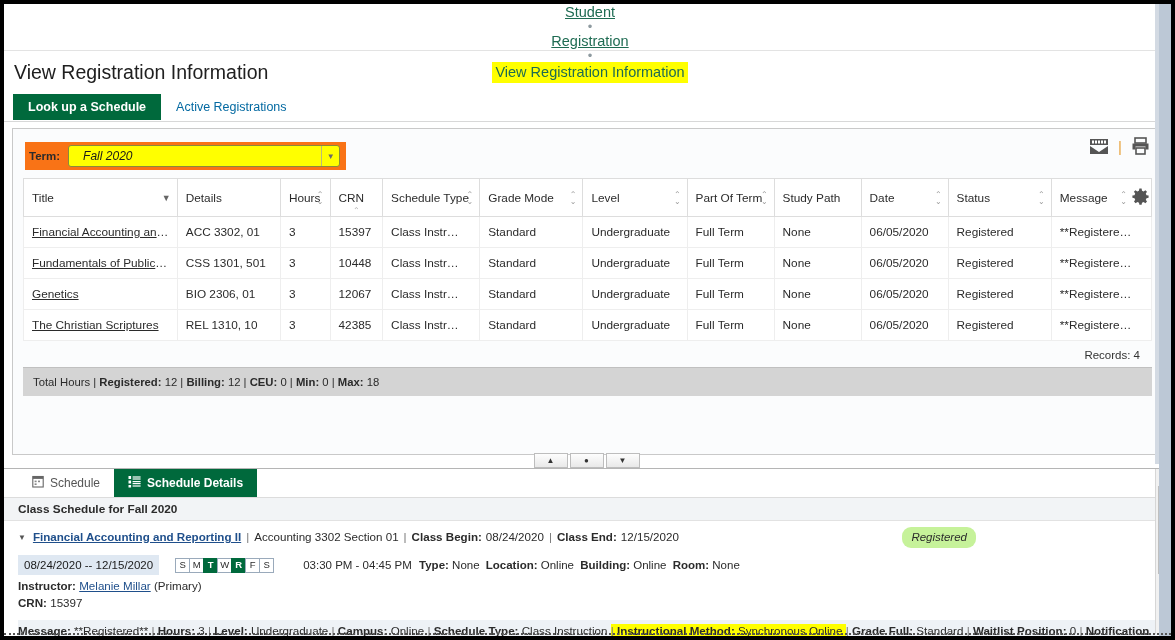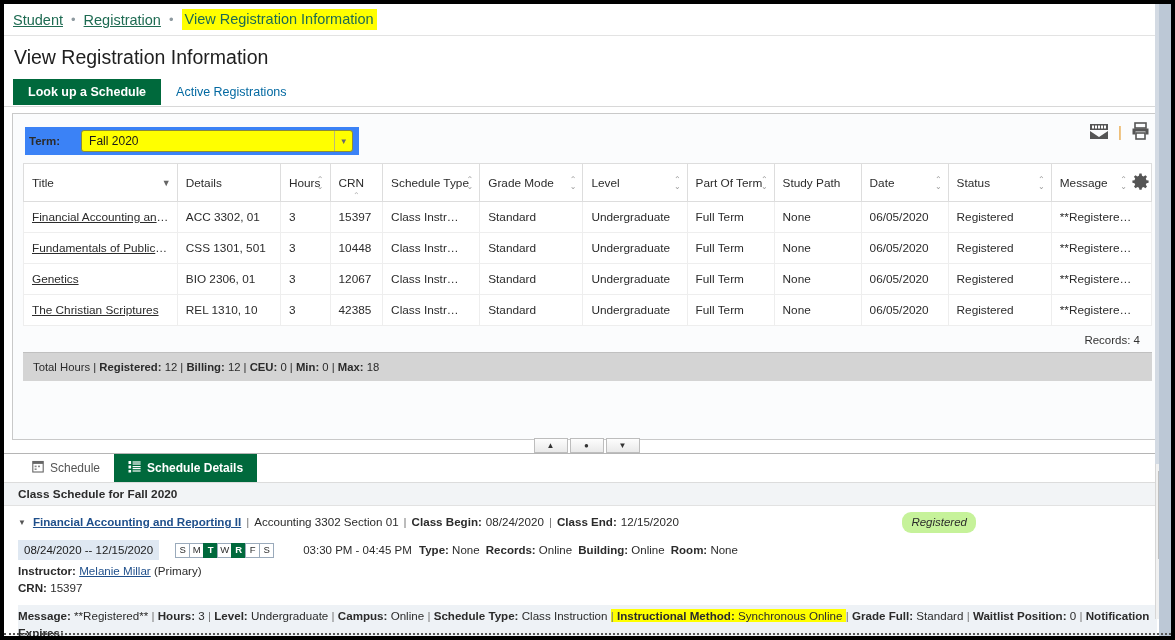--- a/index.html
+++ b/index.html
@@ -13,27 +13,28 @@
   .browser {
     position: absolute;
     left: 4px; top: 4px;
     width: 1167px; height: 632px;
     background: #ffffff;
     overflow: hidden;
   }
 
   
   .breadcrumb {
-    height: 32px;
+    height: 47px;
     display: flex;
     align-items: center;
     padding: 0 4px 0 9px;
     background: #ffffff;
     border-bottom: 1px solid #e3e3e3;
     font-size: 14.5px;
+    flex-direction: column;
   }
   .bc-link {
     color: #1e6b52;
     text-decoration: underline;
     cursor: pointer;
     font-size: 14.5px;
   }
   .bc-current {
     color: #1e6b52;
     background: #ffff00;
@@ -98,44 +99,44 @@
     padding: 7px 10px 0 10px;
   }
   .panel-title {
     font-size: 11.5px;
     font-weight: bold;
     color: #2b2b2b;
   }
   .term-row {
     display: inline-flex;
     align-items: center;
-    background: #3b82f6;
+    background: #f97316;
     padding: 3px 6px 3px 4px;
     margin: 6px 0 0 2px;
-    gap: 13px;
   }
   .term-label {
     font-size: 11.5px;
     font-weight: bold;
     color: #2b2b2b;
     margin-right: 8px;
   }
   .term-select {
     width: 272px;
     height: 22px;
     background: #ffff00;
     border: 1px solid #8a8a3a;
     border-radius: 3px;
     display: flex;
     align-items: center;
     justify-content: space-between;
     font-size: 12px;
     color: #1a1a1a;
-    padding-left: 7px;
+    padding-left: 14px;
     cursor: pointer;
+    font-style: italic;
   }
   .term-select .caret {
     width: 18px; height: 20px;
     border-left: 1px solid #b9b97a;
     display: flex; align-items: center; justify-content: center;
     color: #6a6a6a; font-size: 8px;
   }
   .panel-icons {
     position: absolute;
     right: 12px; top: 8px;
@@ -618,21 +619,21 @@
             <span class="day on">T</span>
             <span class="day">W</span>
             <span class="day on">R</span>
             <span class="day">F</span>
             <span class="day">S</span>
           </span>
         <span class="meet-info">
           <span>03:30 PM - 04:45 PM</span>
           <b style="margin-left:4px">Type:</b>
           <span>None</span>
-          <b style="margin-left:3px">Records:</b>
+          <b style="margin-left:3px">Location:</b>
           <span>Online</span>
           <b style="margin-left:3px">Building:</b>
           <span>Online</span>
           <b style="margin-left:3px">Room:</b>
           <span>None</span>
         </span>
       </div>
 
       <div class="instr-line">
         <b>Instructor:</b>

